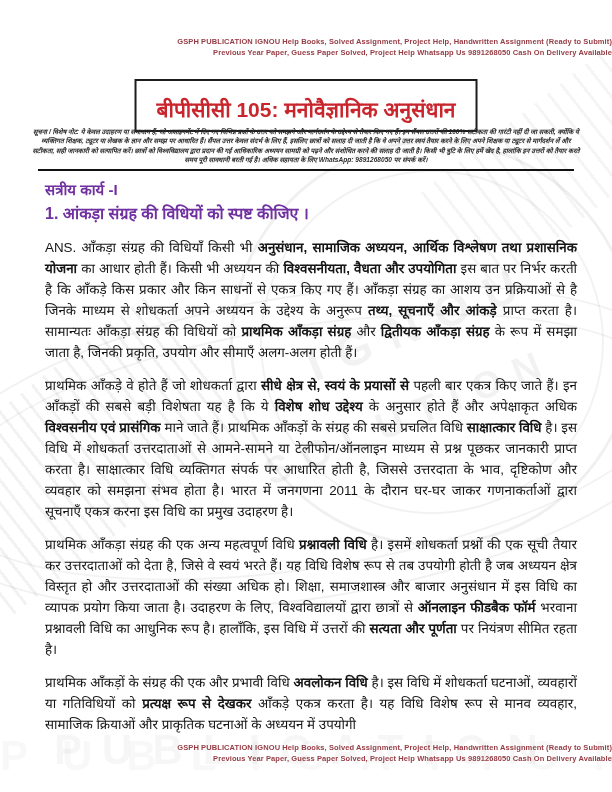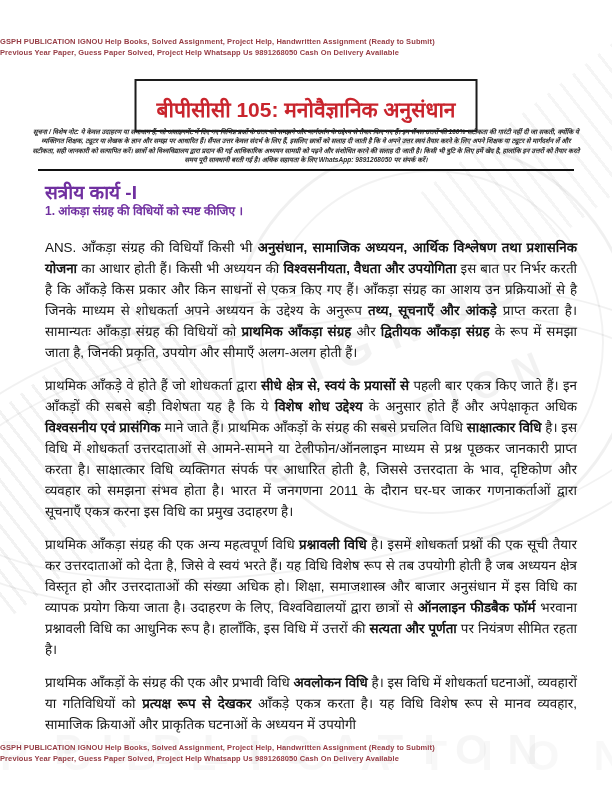--- a/index.html
+++ b/index.html
@@ -42,40 +42,40 @@
     background:repeating-linear-gradient(90deg,rgba(0,0,0,0.04) 0 3px,transparent 3px 16px);
   }
   .wm-publication{
     position:absolute;left:0;right:0;top:726px;text-align:center;font-size:42px;
     font-weight:bold;letter-spacing:20px;color:rgba(0,0,0,0.035);white-space:nowrap;
   }
   .wm-publication.shift{top:732px;letter-spacing:34px;color:rgba(0,0,0,0.028);}
   
   .content{position:absolute;inset:0;z-index:1;}
   .hdr{
-    position:absolute;left:0;right:0;text-align:left;color:#963c44;font-weight:bold;
+    position:absolute;left:0;right:0;text-align:right;color:#963c44;font-weight:bold;
     font-size:7.5px;line-height:11px;letter-spacing:0.1px;
   }
   .hdr.top{top:36px;}
   .hdr.bottom{top:742px;}
   .title-box{
     position:absolute;top:79px;left:50%;transform:translateX(-50%);
     border:2px solid #1c1c1c;padding:14px 20px 7px;white-space:nowrap;
     font-size:21px;font-weight:bold;color:#c9252d;background:transparent;
   }
   .disclaimer{
     position:absolute;top:127px;left:30px;right:30px;text-align:center;
     font-size:6.6px;line-height:9.4px;font-style:italic;font-weight:bold;color:#2b2b2b;
   }
   .rule{position:absolute;top:169px;left:38px;right:38px;border-top:2px solid #111;}
   .sec-heading{
-    position:absolute;top:179px;left:45px;font-size:19px;font-weight:bold;color:#7030a0;
+    position:absolute;top:179px;left:45px;font-size:15px;font-weight:bold;color:#7030a0;
   }
   .question{
-    position:absolute;top:202px;left:45px;font-size:12px;font-weight:bold;color:#7030a0;
+    position:absolute;top:202px;left:45px;font-size:16px;font-weight:bold;color:#7030a0;
   }
   .answer{
     position:absolute;top:225px;left:45px;width:532px;color:#151515;
     font-size:13.4px;line-height:21px;text-align:justify;
   }
   .answer p{margin:12px 0 10px 0;}
   .answer b{font-weight:bold;}
 </style>
 </head>
 <body>

